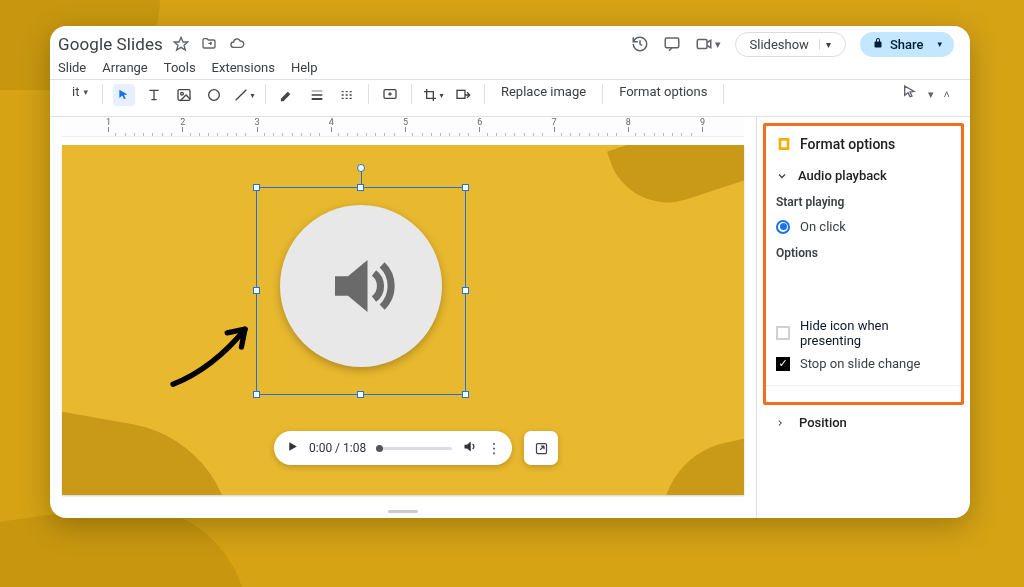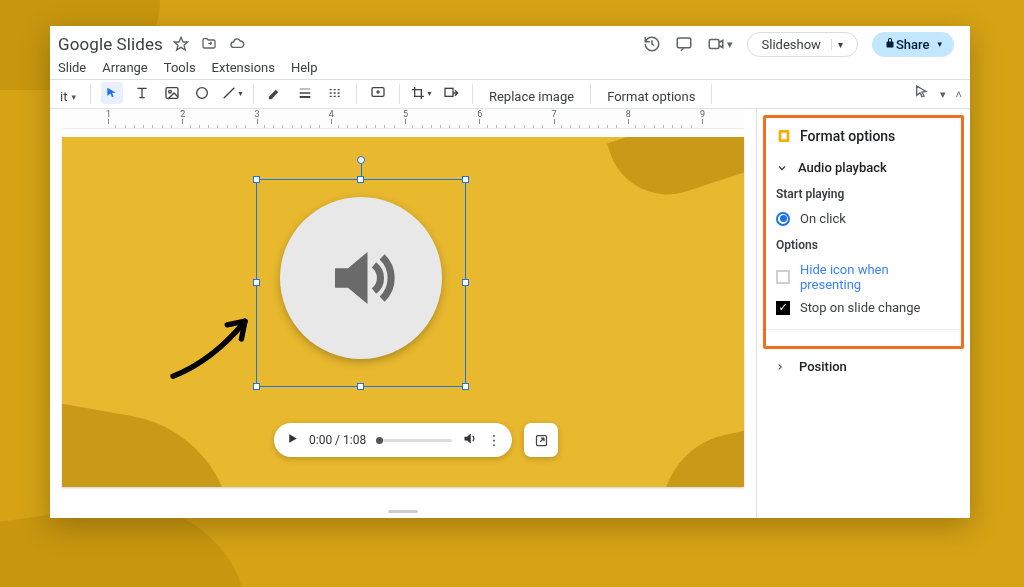--- a/index.html
+++ b/index.html
@@ -12,48 +12,48 @@
     position: relative;
   }
   .bg-shape-top { position:absolute; top:0; left:0; width:160px; height:90px; background:#c8970f; border-bottom-right-radius:120px; }
   .bg-shape-bot { position:absolute; bottom:-40px; left:-20px; width:260px; height:120px; background:#c8970f; border-top-right-radius:140px; transform:rotate(-8deg); }
 
   .app-window {
     position: absolute;
     left: 50px; top: 26px;
     width: 920px; height: 492px;
     background: #fff;
-    border-radius: 1px;
+    border-radius: 16px;
     box-shadow: 0 8px 30px rgba(0,0,0,.25);
     display: flex; flex-direction: column;
     overflow: hidden;
   }
 
   
   .titlebar { display:flex; align-items:center; height:34px; padding:2px 16px 0 8px; gap:10px; }
   .app-title { font-size:17px; color:#3c4043; letter-spacing:.1px; }
   .title-icons { display:flex; gap:12px; color:#5f6368; font-size:15px; align-items:center; }
   .title-icons span, .title-icons svg { width:16px; height:16px; }
   .flex-spacer { flex:1; }
   .header-right { display:flex; align-items:center; gap:14px; color:#5f6368; }
   .hr-icon { width:18px; height:18px; display:flex; align-items:center; justify-content:center; }
   .cam-group { display:flex; align-items:center; gap:2px; }
   .btn-outline { display:flex; align-items:center; gap:4px; border:1px solid #dadce0; border-radius:18px; padding:4px 14px; font-size:13px; color:#3c4043; background:#fff; }
   .btn-outline .chev { font-size:10px; padding-left:6px; border-left:1px solid #dadce0; margin-left:6px; }
-  .btn-share { display:flex; align-items:center; background:#c2e7ff; color:#001d35; border-radius:20px; padding:5px 12px; font-size:13px; font-weight:500; }
+  .btn-share { display:flex; align-items:center; gap:6px; background:#c2e7ff; color:#001d35; border-radius:20px; padding:5px 12px; font-size:13px; font-weight:500; }
   .btn-share .chev { font-size:9px; padding-left:6px; margin-left:2px; }
   .lock-icon svg{ width:12px; height:12px; }
 
   .menubar { display:flex; gap:16px; padding:0 8px 4px 8px; font-size:13px; color:#3c4043; }
   .menubar span { cursor:default; }
 
   .toolbar {
-    display:flex; align-items:flex-end; gap:8px; padding:4px 8px;
+    display:flex; align-items:flex-start; gap:8px; padding:4px 20px;
     border-top:1px solid #e0e0e0; border-bottom:1px solid #e0e0e0;
-    height:30px; color:#444;
+    height:38px; color:#444;
   }
   .tbtn { width:22px; height:22px; display:flex; align-items:center; justify-content:center; color:#444; }
   .tsep { width:1px; height:20px; background:#e0e0e0; margin:0 2px; }
   .fit-select { display:flex; align-items:center; gap:4px; font-size:13px; padding:0 4px 0 2px; }
   .fit-select .caret{ font-size:9px; color:#555; }
   .tb-text { font-size:13px; color:#3c4043; padding:0 6px; }
   .arrow-box { width:22px; height:22px; background:#e8f0fe; border-radius:3px; display:flex; align-items:center; justify-content:center; color:#1a73e8; }
   .toolbar-right { margin-left:auto; display:flex; align-items:center; gap:10px; color:#5f6368; }
   .chev-sm{ font-size:11px; }
   .chev-up{ font-size:11px;}
@@ -113,21 +113,21 @@
   .radio.checked{ border-color:#1a73e8;}
   .radio.checked::after{content:'';width:7px;height:7px;background:#1a73e8;border-radius:50%;}
   .small-label{ font-size:10.5px; color:#5f6368; padding:6px 0 2px 0;}
   .slider-row{ display:flex; align-items:center; gap:8px; padding:4px 0 12px 0;}
   .slider{ flex:1; height:3px; background:#1a73e8; border-radius:2px; position:relative;}
   .slider .thumb{position:absolute;right:-5px;top:-4px;width:11px;height:11px;background:#1a73e8;border-radius:50%;}
   .vol-val{ font-size:12px; color:#3c4043; width:22px; text-align:right;}
   .stepper{ display:flex; flex-direction:column; color:#777; font-size:7px; line-height:6px; margin-left:2px;}
   .check{ width:14px; height:14px; border:2px solid #5f6368; display:flex; align-items:center; justify-content:center; flex-shrink:0;}
   .check.checked{ background:#000; border-color:#000; color:#fff; font-size:11px; line-height:1;}
-  .check-row.disabled{ color:#3b82f6;}
+  .check-row.disabled{ color:#0f172a;margin-top:48px;}
   .check-row.disabled .check{ border-color:#d0d0d0;}
   .divider{ height:1px; background:#eee; margin:10px -10px 4px -10px;}
   .collapse-row{ display:flex; align-items:center; gap:14px; font-size:13px; font-weight:500; color:#202124; padding:10px 4px 10px 18px;}
   .collapse-row svg{width:10px;height:10px;}
 </style>
 </head>
 <body>
 
 <div class="bg-shape-top"></div>
 <div class="bg-shape-bot"></div>

